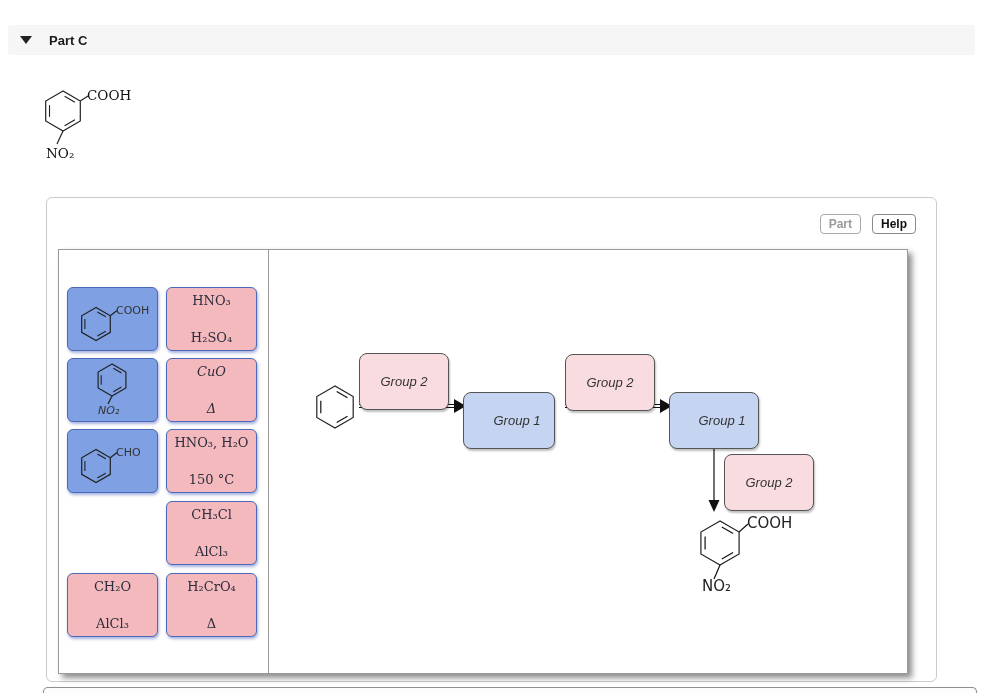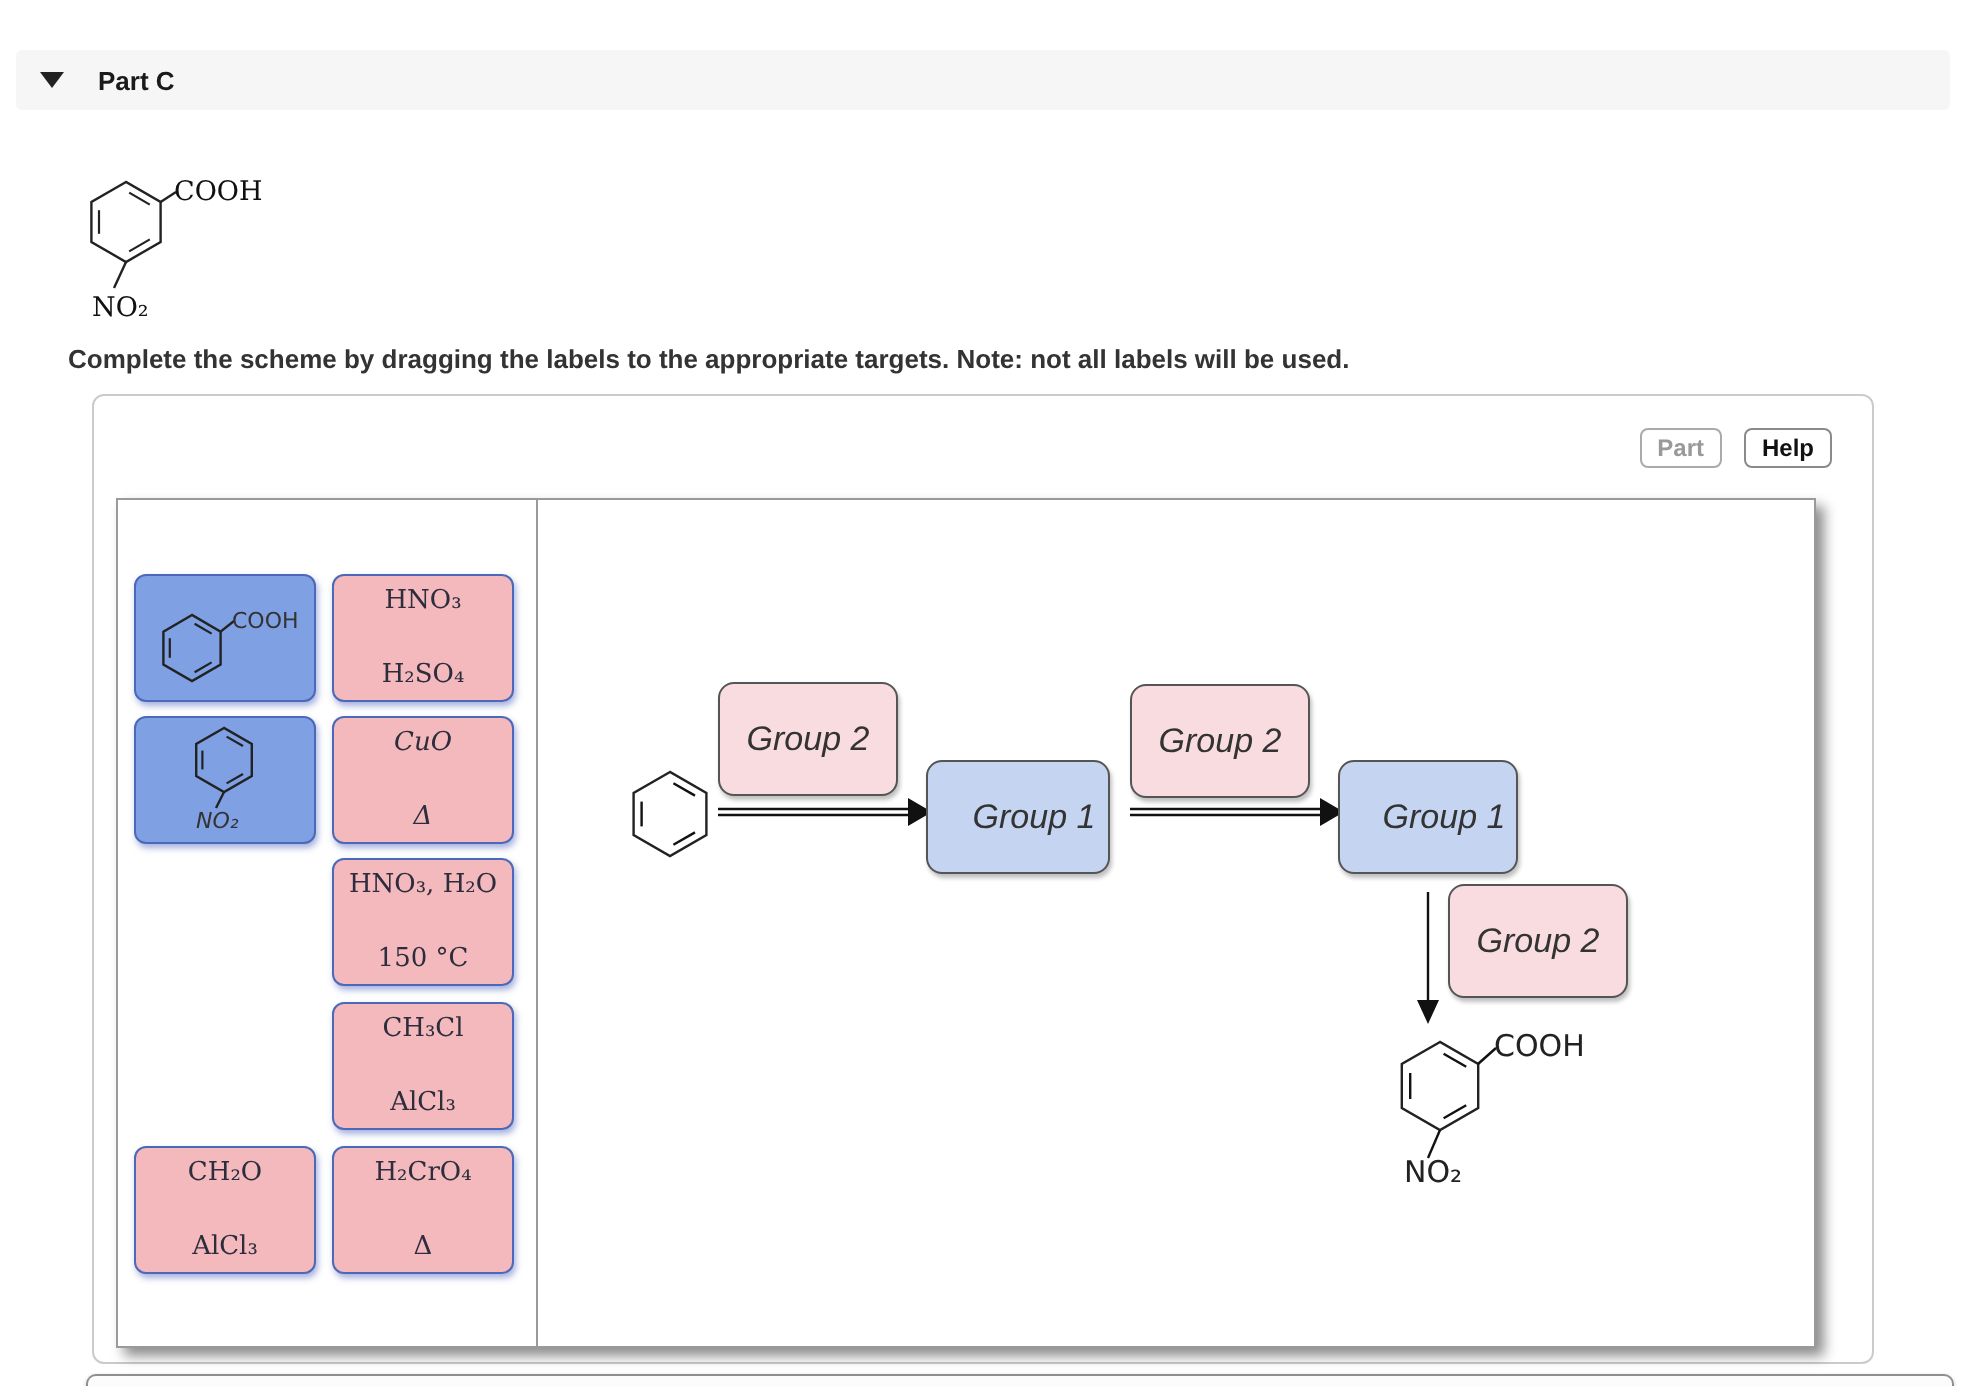--- a/index.html
+++ b/index.html
@@ -50,22 +50,22 @@
 
   
   .scheme{position:absolute;left:209px;top:0;width:639px;height:423px;}
   .scheme-svg{position:absolute;left:0;top:0;}
   .scheme-svg line{stroke:#111;stroke-width:1.2;}
   .scheme-svg polygon.head{fill:#111;stroke:none;}
   .prod-label{font-family:"DejaVu Sans",sans-serif;font-size:15px;fill:#222;}
 
   .target{position:absolute;border:1px solid var(--target-border);border-radius:8px;
     box-sizing:border-box;display:flex;align-items:center;justify-content:center;
-    font-style:italic;font-size:17px;color:#333;cursor:pointer;
-    box-shadow:1px 2px 2px rgba(0,0,0,0.25);}
+    font-style:italic;font-size:13px;color:#333;cursor:pointer;
+    box-shadow:1px 2px 2px rgba(0,0,0,0.25);margin-top:12px;}
   .target.pink{background:var(--target-pink);}
   .target.blue{background:var(--target-blue);padding-left:16px;}
 
   
   .bond{stroke:#222;stroke-width:1.2;}
 
   
   .next-edge{position:absolute;left:43px;top:687px;width:932px;height:8px;
     border:1px solid #8f8f8f;border-bottom:none;border-radius:5px 5px 0 0;background:#fcfcfc;
     box-shadow:0 1px 2px rgba(0,0,0,0.25);}
@@ -86,21 +86,20 @@
         <line x1="17.5" y1="27.1" x2="17.5" y2="38.9" stroke="#222" stroke-width="1.1"></line>
         <line x1="32.6" y1="47.7" x2="42.9" y2="41.7" stroke="#222" stroke-width="1.1"></line>
         <line x1="42.9" y1="24.3" x2="32.6" y2="18.3" stroke="#222" stroke-width="1.1"></line>
       </g>
     <line class="bond" x1="48.3" y1="23" x2="56" y2="18"></line>
     <text class="q-label" x="55" y="22">COOH</text>
     <line class="bond" x1="31" y1="53" x2="25" y2="66"></line>
     <text class="q-label" x="14" y="80">NO₂</text>
   </svg>
 
-  <div class="instruction">Complete the scheme by dragging the labels to the appropriate targets. Note: not all labels will be used.</div>
 
   <div class="outer">
     <div class="btnrow">
       <button class="ui-btn disabled">Part</button>
       <button class="ui-btn enabled">Help</button>
     </div>
 
     <div class="canvas">
 
       <div class="palette">
@@ -132,20 +131,32 @@
               </g>
             <line class="bond" x1="44" y1="37" x2="40" y2="45"></line>
             <text class="s-label" x="30" y="55">NO₂</text>
           </svg>
         </div>
         <div class="pbox pink c2 r2">
           <span class="rg-line">CuO</span>
           <span class="rg-line">Δ</span>
         </div>
 
+        <div class="pbox blue c1 r3">
+          <svg width="89" height="62">
+            <g>
+                <polygon points="28.0,19.5 13.7,27.8 13.7,44.3 28.0,52.5 42.3,44.3 42.3,27.8" fill="none" stroke="#222" stroke-width="1.2"></polygon>
+                <line x1="16.9" y1="31.1" x2="16.9" y2="40.9" stroke="#222" stroke-width="1.1"></line>
+                <line x1="29.3" y1="48.1" x2="37.8" y2="43.2" stroke="#222" stroke-width="1.1"></line>
+                <line x1="37.8" y1="28.8" x2="29.3" y2="23.9" stroke="#222" stroke-width="1.1"></line>
+              </g>
+            <line class="bond" x1="42.3" y1="27.8" x2="49" y2="22.5"></line>
+            <text class="s-label" x="48" y="26">CHO</text>
+          </svg>
+        </div>
         <div class="pbox pink c2 r3">
           <span class="rg-line">HNO₃, H₂O</span>
           <span class="rg-line">150 °C</span>
         </div>
 
         <div class="pbox pink c2 r4">
           <span class="rg-line">CH₃Cl</span>
           <span class="rg-line">AlCl₃</span>
         </div>
 

